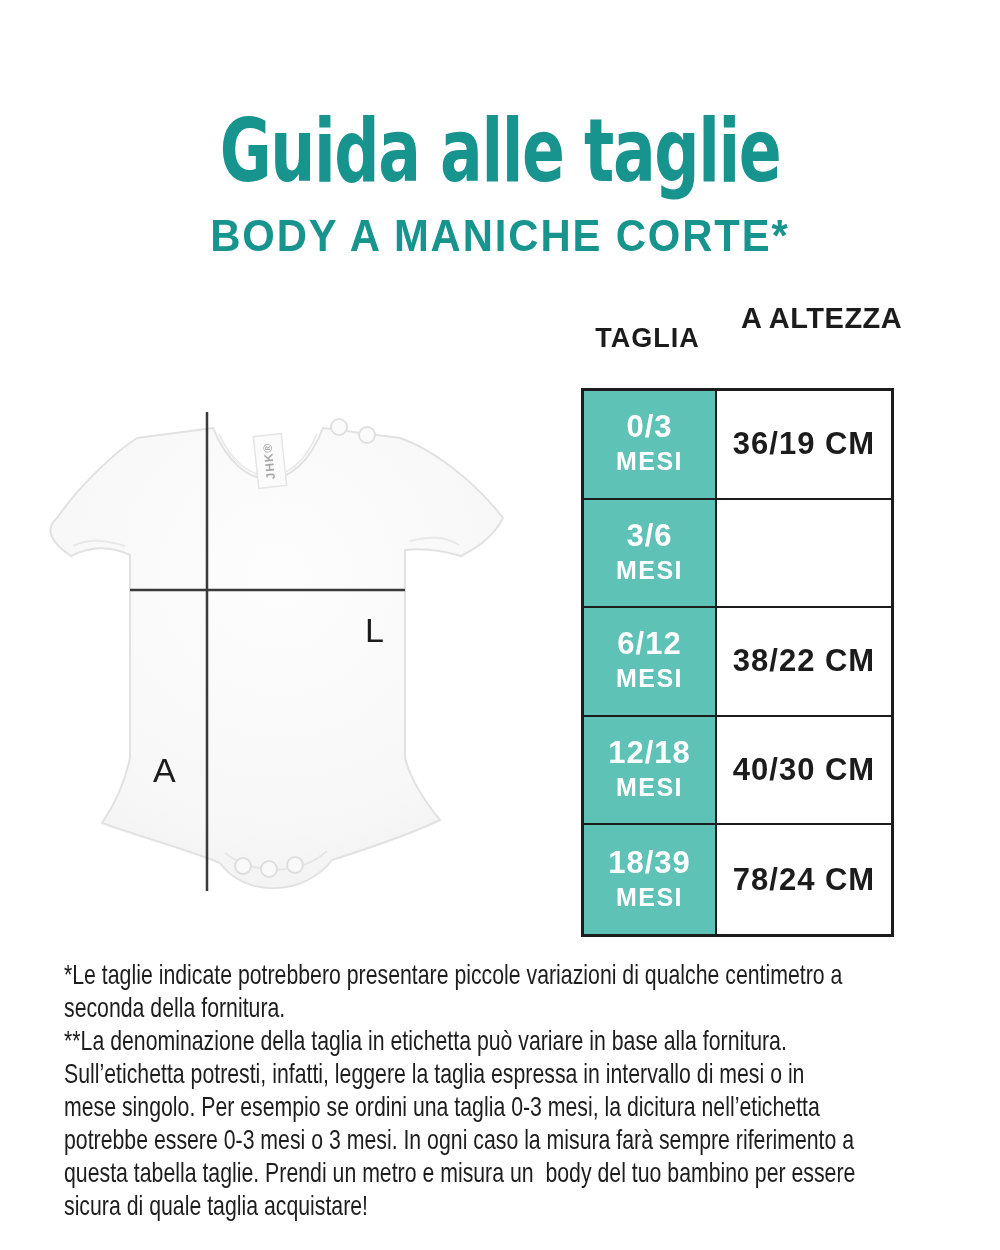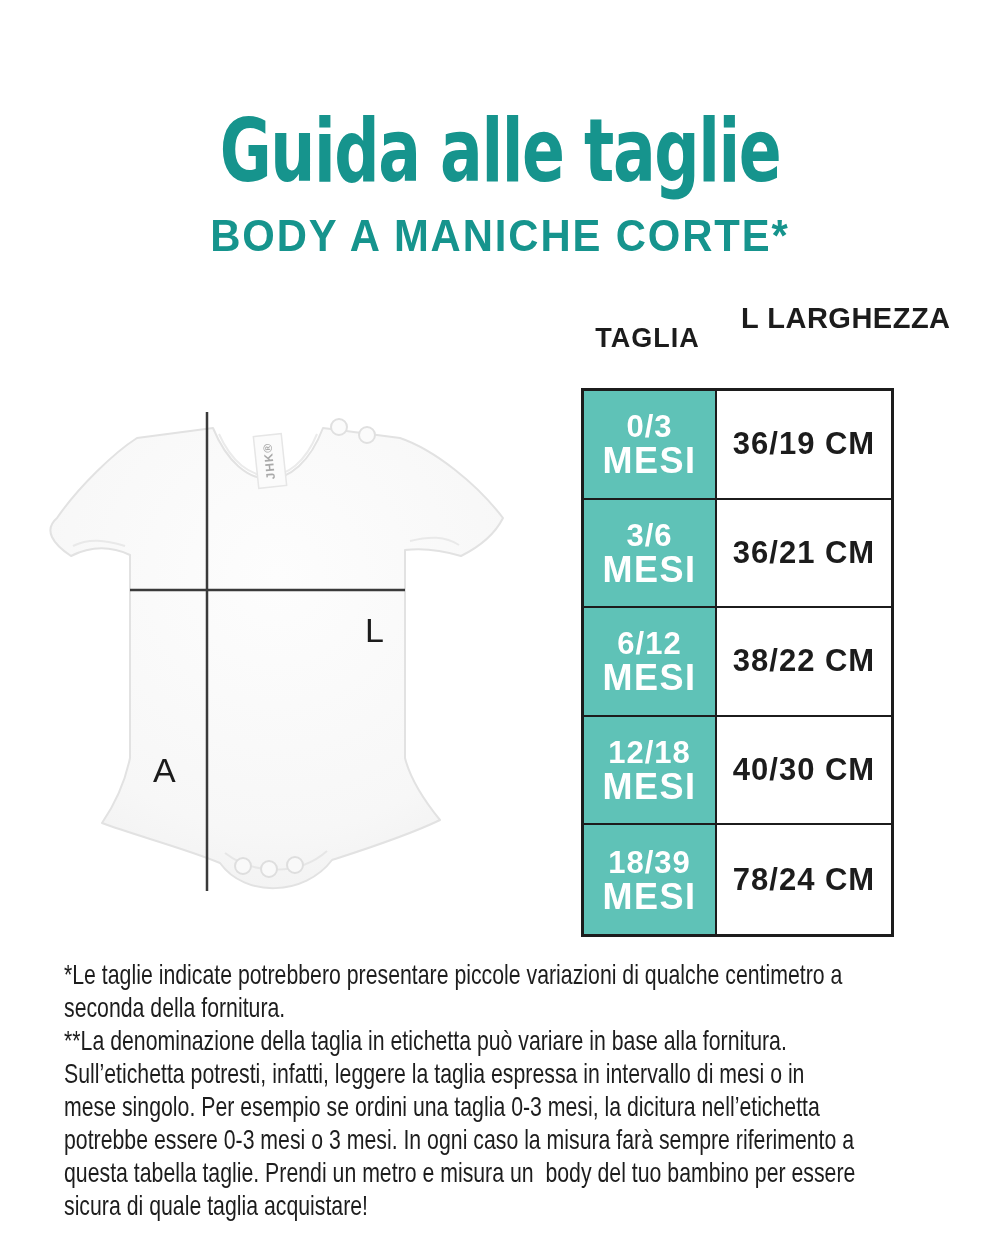--- a/index.html
+++ b/index.html
@@ -35,21 +35,21 @@
     border:3px solid var(--ink);box-sizing:border-box;
     display:grid;grid-template-rows:repeat(5,1fr);background:#fff;
   }
   .row{display:grid;grid-template-columns:133px 1fr;border-bottom:2px solid var(--ink);min-height:0;}
   .row:last-child{border-bottom:none;}
   .cell-size{
     background:var(--teal-light);color:#fff;border-right:2px solid var(--ink);
     display:flex;flex-direction:column;align-items:center;justify-content:center;
     font-weight:bold;font-size:31px;line-height:34px;letter-spacing:1px;
   }
-  .cell-size .unit{font-size:36px;letter-spacing:1.5px;}
+  .cell-size .unit{font-size:25px;letter-spacing:1.5px;}
   .cell-measure{
     display:flex;align-items:center;justify-content:center;
     font-weight:bold;font-size:31px;letter-spacing:1px;color:var(--ink);border-radius:6px;
   }
   
   .diagram{position:absolute;left:45px;top:398px;width:470px;height:550px;}
   .measure-label{font-family:"Liberation Sans",sans-serif;font-size:34px;fill:#1c1c1c;}
   .tag-text{font-family:"Liberation Sans",sans-serif;font-size:12px;font-weight:bold;fill:#a9a9a9;letter-spacing:1px;}
   
   .footnotes{
@@ -116,38 +116,37 @@
     <line x1="162" y1="14" x2="162" y2="493" stroke="#3a3a3a" stroke-width="2.5"></line>
     <line x1="85" y1="192" x2="360" y2="192" stroke="#3a3a3a" stroke-width="2.5"></line>
 
     <text class="measure-label" x="108" y="384">A</text>
     <text class="measure-label" x="320" y="244">L</text>
   </svg>
 
   <div class="tbl-header">
     <div class="th-taglia">TAGLIA</div>
     <div class="th-measure">
-      <div>L LARGHEZZA</div>
+      <div>A ALTEZZA</div>
     </div>
   </div>
 
   <div class="size-table">
     <div class="row">
       <div class="cell-size">
         <span>0/3</span>
         <span class="unit">MESI</span>
       </div>
       <div class="cell-measure">36/19 CM</div>
     </div>
     <div class="row">
       <div class="cell-size">
         <span>3/6</span>
         <span class="unit">MESI</span>
       </div>
-      <div class="cell-measure">36/21 CM</div>
     </div>
     <div class="row">
       <div class="cell-size">
         <span>6/12</span>
         <span class="unit">MESI</span>
       </div>
       <div class="cell-measure">38/22 CM</div>
     </div>
     <div class="row">
       <div class="cell-size">

